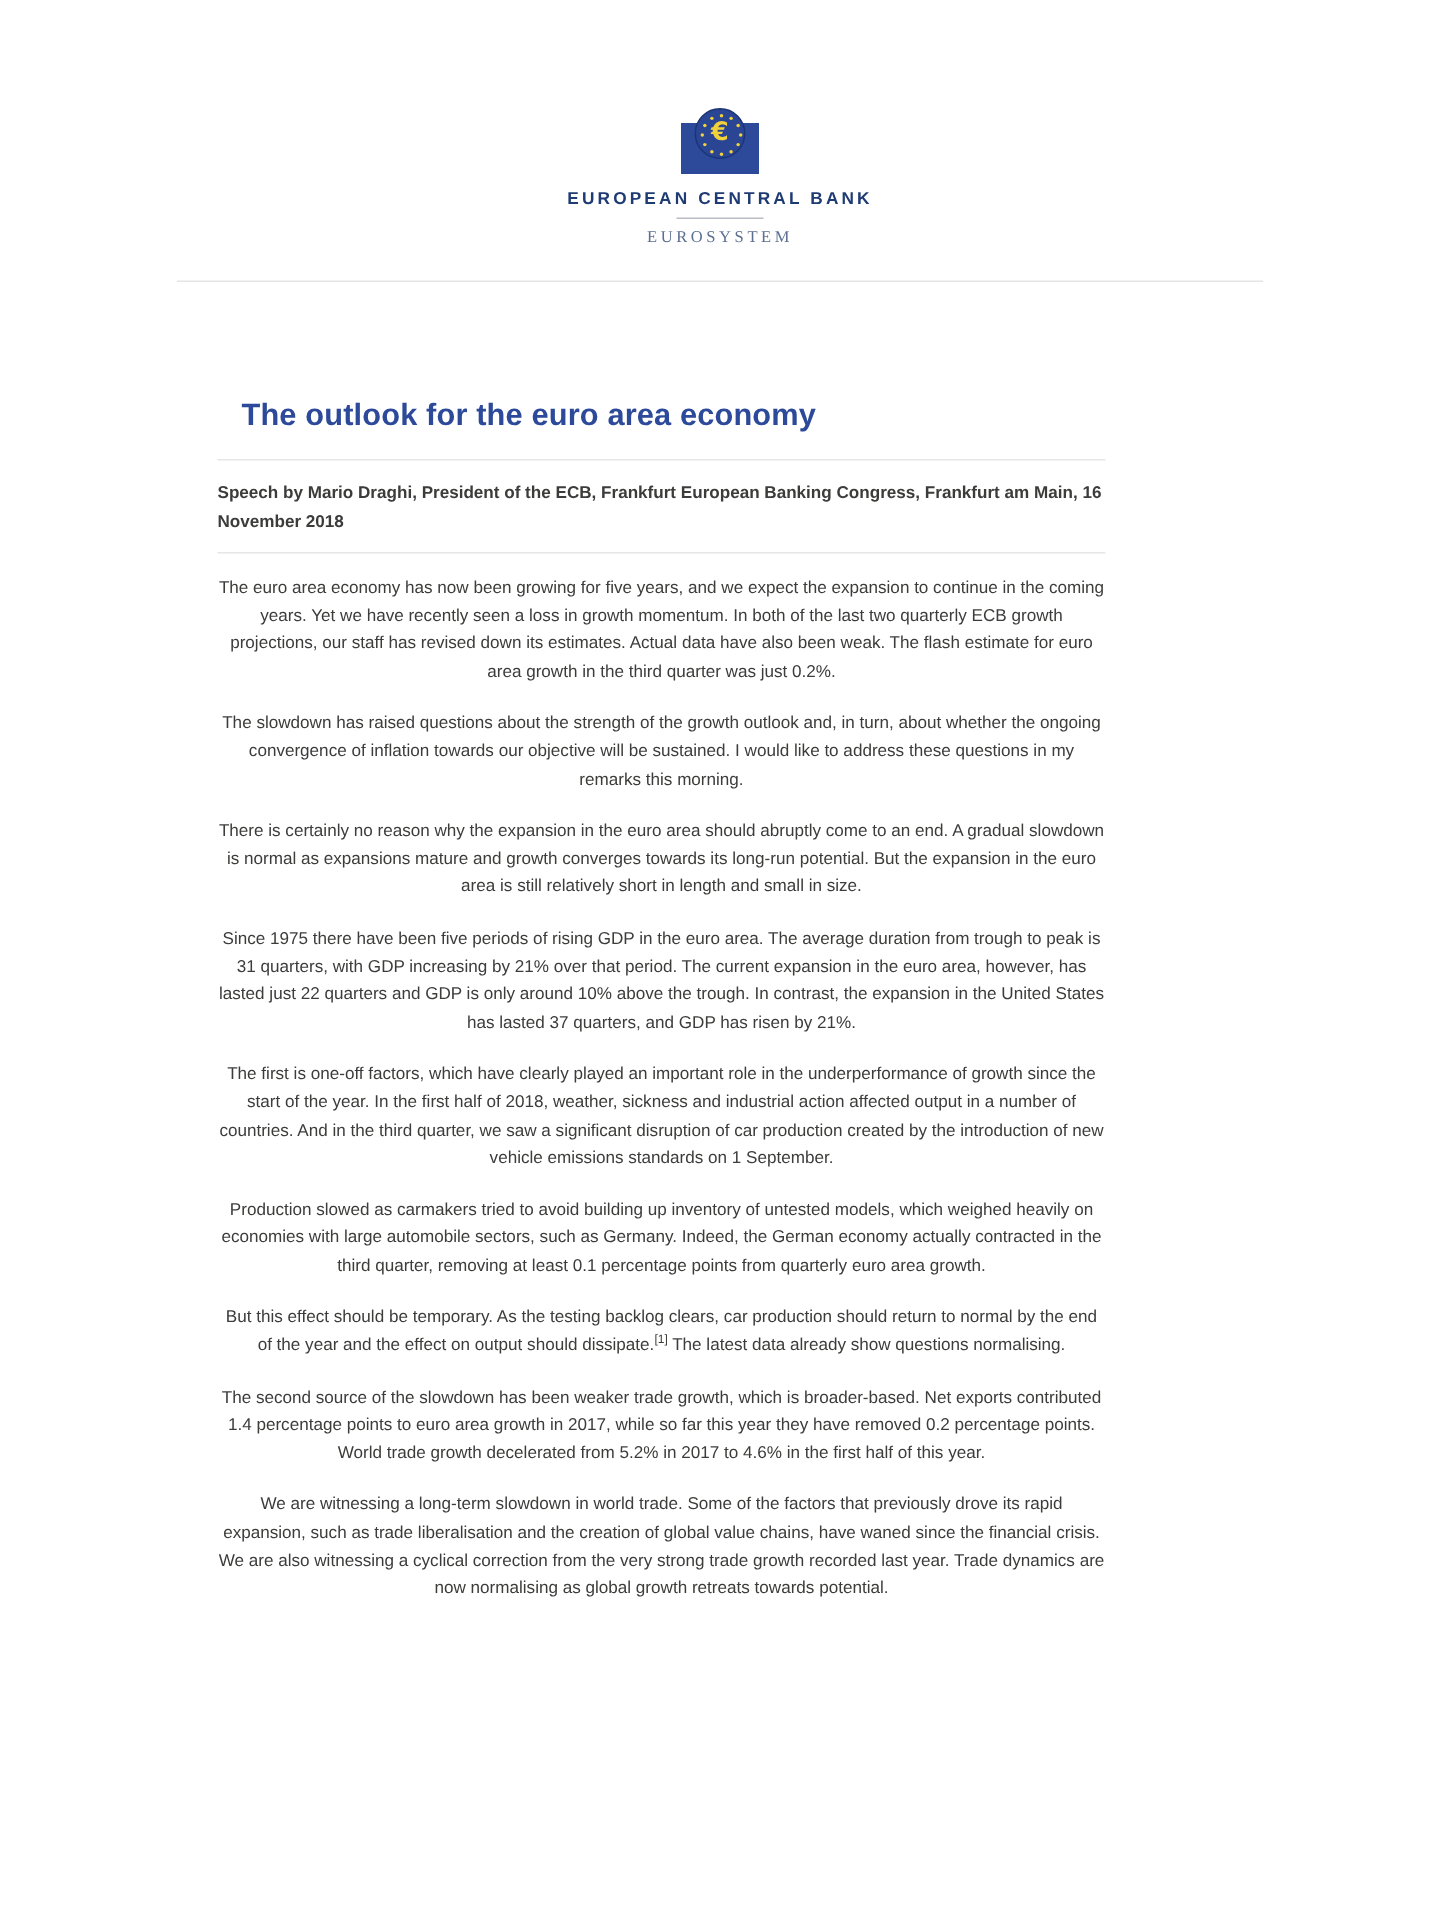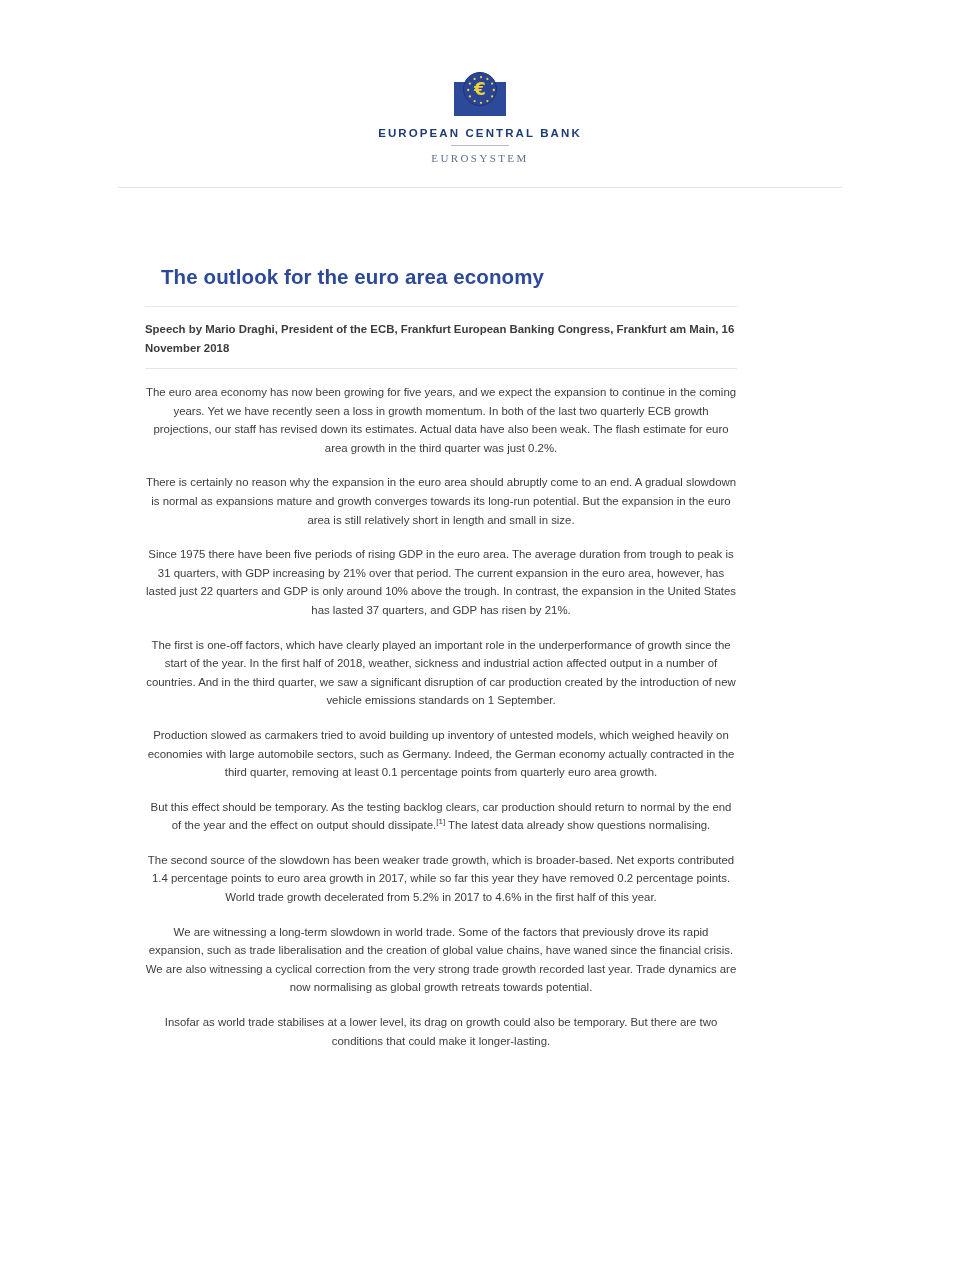--- a/index.html
+++ b/index.html
@@ -194,26 +194,26 @@
 
   <div class="article-inner">
 
     <h1 class="article-title">The outlook for the euro area economy</h1>
     <div class="title-rule"></div>
 
     <div class="byline">Speech by Mario Draghi, President of the ECB, Frankfurt European Banking Congress, Frankfurt am Main, 16 November 2018</div>
     <div class="byline-rule"></div>
 
     <p class="body-para">The euro area economy has now been growing for five years, and we expect the expansion to continue in the coming years. Yet we have recently seen a loss in growth momentum. In both of the last two quarterly ECB growth projections, our staff has revised down its estimates. Actual data have also been weak. The flash estimate for euro area growth in the third quarter was just 0.2%.</p>
+    <p class="body-para">The slowdown has raised questions about the strength of the growth outlook and, in turn, about whether the ongoing convergence of inflation towards our objective will be sustained. I would like to address these questions in my remarks this morning.</p>
     <p class="body-para">There is certainly no reason why the expansion in the euro area should abruptly come to an end. A gradual slowdown is normal as expansions mature and growth converges towards its long-run potential. But the expansion in the euro area is still relatively short in length and small in size.</p>
     <p class="body-para">Since 1975 there have been five periods of rising GDP in the euro area. The average duration from trough to peak is 31 quarters, with GDP increasing by 21% over that period. The current expansion in the euro area, however, has lasted just 22 quarters and GDP is only around 10% above the trough. In contrast, the expansion in the United States has lasted 37 quarters, and GDP has risen by 21%.</p>
     <p class="body-para">The first is one-off factors, which have clearly played an important role in the underperformance of growth since the start of the year. In the first half of 2018, weather, sickness and industrial action affected output in a number of countries. And in the third quarter, we saw a significant disruption of car production created by the introduction of new vehicle emissions standards on 1 September.</p>
     <p class="body-para">Production slowed as carmakers tried to avoid building up inventory of untested models, which weighed heavily on economies with large automobile sectors, such as Germany. Indeed, the German economy actually contracted in the third quarter, removing at least 0.1 percentage points from quarterly euro area growth.</p>
 
     <p class="body-para"><span>But this effect should be temporary. As the testing backlog clears, car production should return to normal by the end of the year and the effect on output should dissipate.</span><sup class="footnote-ref">[1]</sup><span> The latest data already show questions normalising.</span></p>
 
     <p class="body-para">The second source of the slowdown has been weaker trade growth, which is broader-based. Net exports contributed 1.4 percentage points to euro area growth in 2017, while so far this year they have removed 0.2 percentage points. World trade growth decelerated from 5.2% in 2017 to 4.6% in the first half of this year.</p>
     <p class="body-para">We are witnessing a long-term slowdown in world trade. Some of the factors that previously drove its rapid expansion, such as trade liberalisation and the creation of global value chains, have waned since the financial crisis. We are also witnessing a cyclical correction from the very strong trade growth recorded last year. Trade dynamics are now normalising as global growth retreats towards potential.</p>
-    <p class="body-para">Insofar as world trade stabilises at a lower level, its drag on growth could also be temporary. But there are two conditions that could make it longer-lasting.</p>
 
   </div>
 
 </div>
 
 </body></html>

